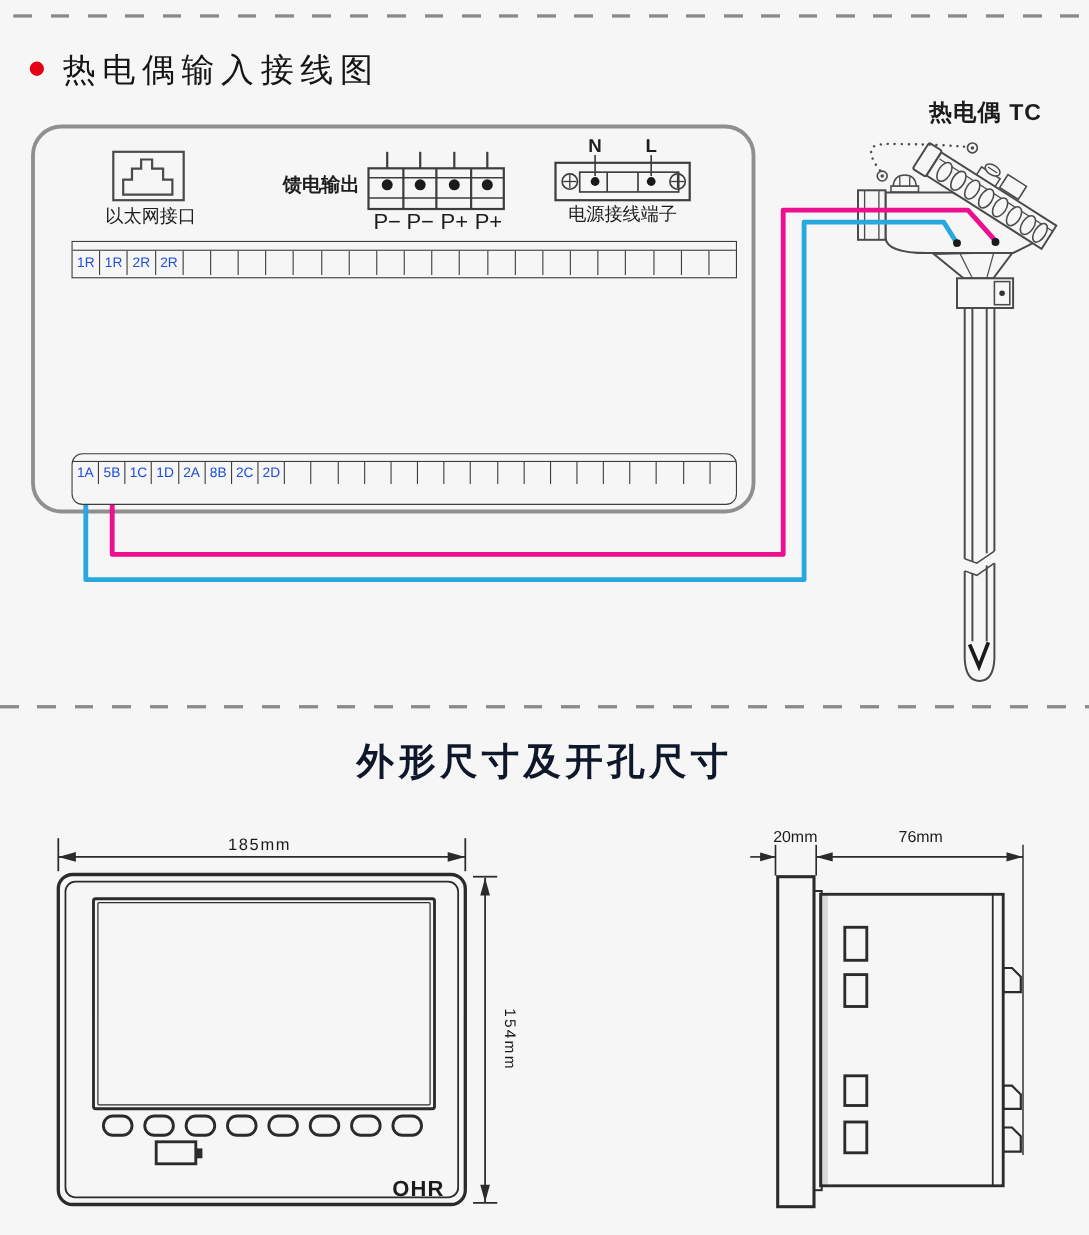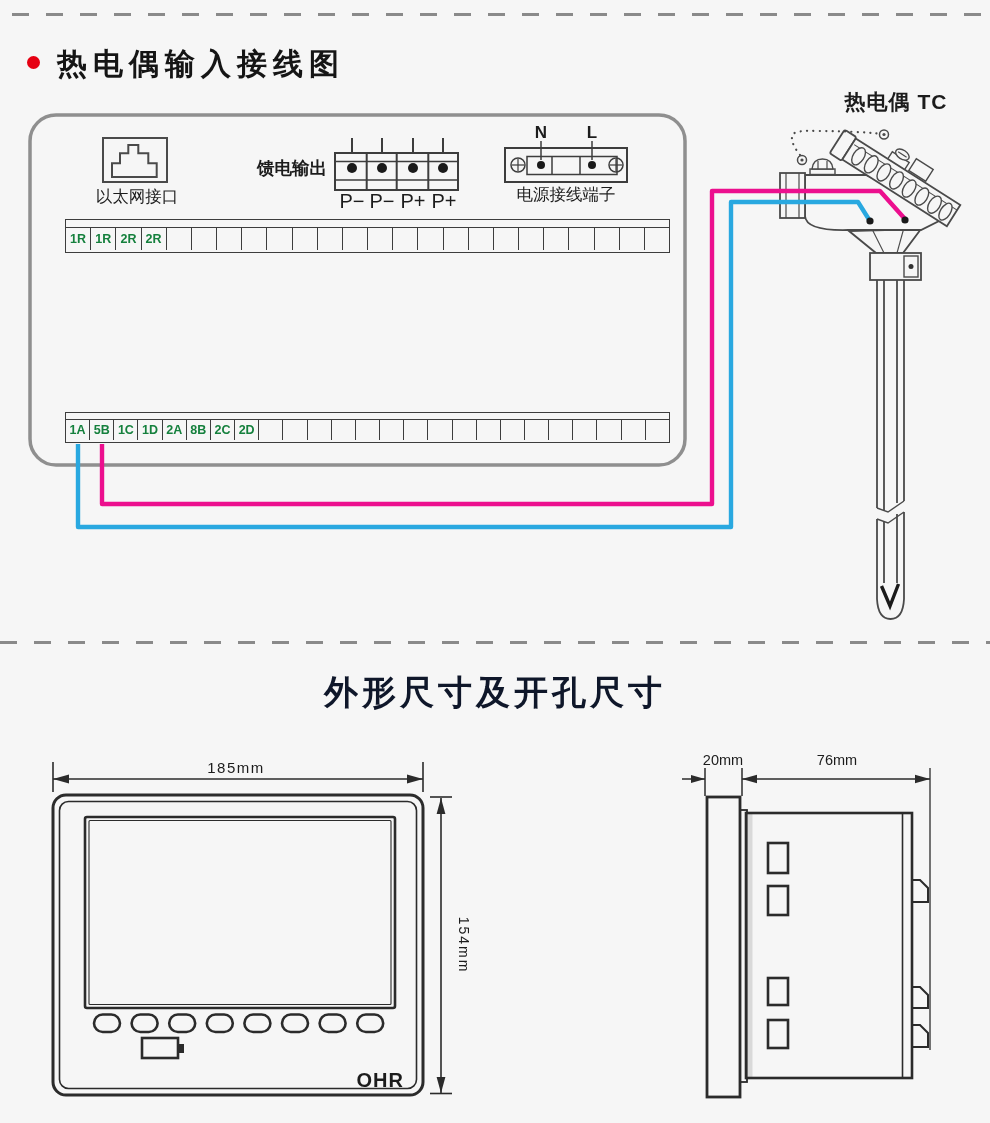--- a/index.html
+++ b/index.html
@@ -1,35 +1,35 @@
 <!DOCTYPE html>
 <html><head>
 <meta charset="utf-8">
 <style>
   html,body{margin:0;padding:0;}
   body{font-family:"Liberation Sans", sans-serif; background:#e9e9e9;}
   .canvas{position:relative;width:990px;height:1123px;background:#f6f6f6;overflow:hidden;margin:0 auto;}
   .dash{position:absolute;height:2.6px;background:repeating-linear-gradient(90deg,#8a8a8a 0 17px,transparent 17px 34px);}
   .dash.top{left:12px;top:13px;width:976px;}
   .dash.mid{left:0;top:641px;width:990px;}
-  .sec1-title{position:absolute;left:57px;top:44px;font-size:30px;font-weight:700;letter-spacing:6px;color:#151515;white-space:nowrap;}
+  .sec1-title{position:absolute;left:57px;top:44px;font-size:30px;font-weight:400;letter-spacing:6px;color:#151515;white-space:nowrap;}
   .bullet{position:absolute;left:27px;top:56px;width:13px;height:13px;border-radius:50%;}
   .sec2-title{position:absolute;left:0;top:670px;width:990px;text-align:center;font-size:34px;font-weight:700;letter-spacing:4px;color:#0f172a;}
   .svgfig{position:absolute;left:0;top:0;}
   
   .strip{position:absolute;left:65px;width:605px;border:1.6px solid #3d3d3d;background:#f6f6f6;box-sizing:border-box;}
   .strip .band{border-bottom:1.6px solid #3d3d3d;}
   .strip .cells{display:flex;}
   .strip .cell{flex:1;border-right:1.4px solid #3d3d3d;display:flex;align-items:center;justify-content:center;
-    font-size:12.5px;font-weight:700;color:#15803d;letter-spacing:0px;overflow:hidden;}
+    font-size:12.5px;font-weight:400;color:#1d4ed8;letter-spacing:0px;overflow:hidden;}
   .strip .cell:last-child{border-right:none;}
   .strip.row-top{top:219px;height:34px;}
   .strip.row-top .band{height:7px;}
   .strip.row-top .cell{height:22px;}
-  .strip.row-bottom{top:412px;height:31px;}
+  .strip.row-bottom{top:412px;height:47px;border-radius:10px;}
   .strip.row-bottom .band{height:6px;}
   .strip.row-bottom .cell{height:20px;}
   svg text{font-family:"Liberation Sans", sans-serif;fill:#1c1c1c;}
 </style>
 </head>
 <body>
 
 <div class="canvas">
 
   <div class="dash top"></div>

